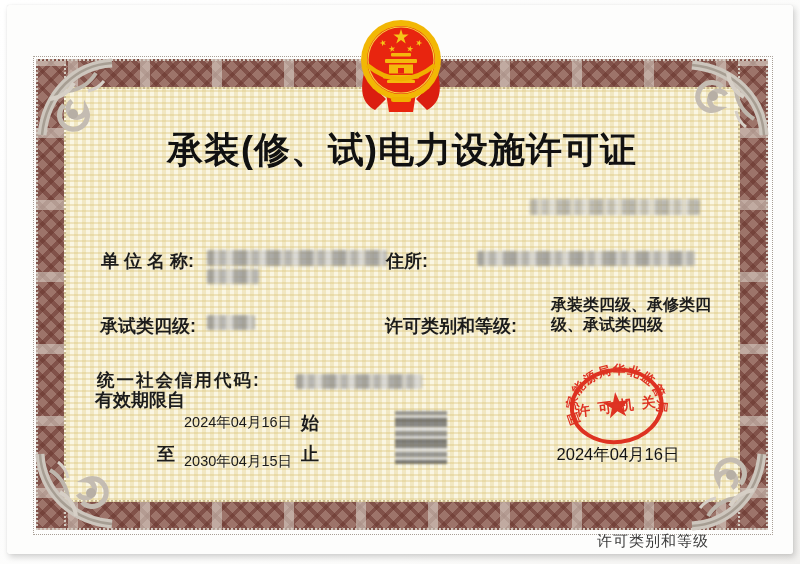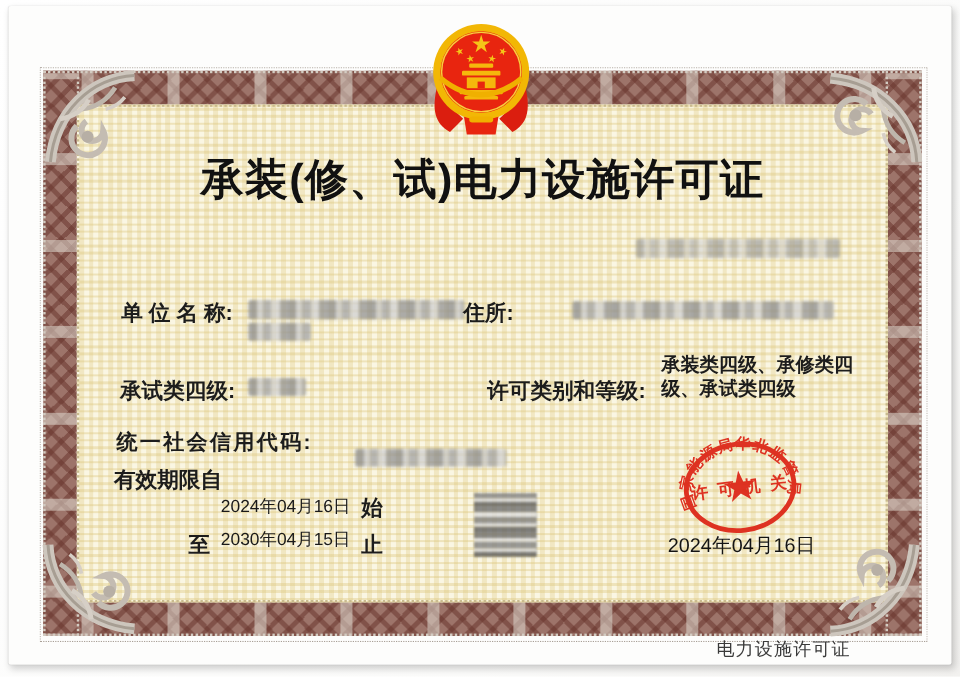--- a/index.html
+++ b/index.html
@@ -148,40 +148,40 @@
   <div class="txt label" style="left:101px;top:249px;">单 位 名 称:</div>
   <div class="redact" style="left:207px;top:250px;width:180px;height:16px;"></div>
   <div class="redact" style="left:207px;top:269px;width:52px;height:15px;"></div>
 
   <div class="txt label" style="left:386px;top:249px;">住所:</div>
   <div class="redact" style="left:477px;top:251px;width:218px;height:15px;"></div>
 
   <div class="txt label" style="left:100px;top:314px;">承试类四级:</div>
   <div class="redact" style="left:207px;top:315px;width:48px;height:15px;"></div>
 
-  <div class="txt label" style="left:406px;top:314px;">许可类别和等级:</div>
+  <div class="txt label" style="left:385px;top:314px;">许可类别和等级:</div>
   <div class="value-wrap" style="left:551px;top:295px;width:190px;font-size:16px;line-height:19.5px;font-weight:bold;">承装类四级、承修类四级、承试类四级</div>
 
-  <div class="txt label" style="left:97px;top:356px;letter-spacing:2px;font-size:17.5px;">统一社会信用代码:</div>
+  <div class="txt label" style="left:97px;top:368px;letter-spacing:2px;font-size:17.5px;">统一社会信用代码:</div>
   <div class="redact" style="left:296px;top:374px;width:126px;height:15px;"></div>
 
   <div class="txt label" style="left:95px;top:388px;">有效期限自</div>
   <div class="txt date-txt" style="left:184px;top:413px;">2024年04月16日</div>
   <div class="txt label" style="left:301px;top:411px;">始</div>
   <div class="txt label" style="left:157px;top:442px;">至</div>
-  <div class="txt date-txt" style="left:184px;top:440px;">2030年04月15日</div>
+  <div class="txt date-txt" style="left:184px;top:452px;">2030年04月15日</div>
   <div class="txt label" style="left:301px;top:442px;">止</div>
 
   <div class="qr"></div>
 
   <svg class="seal" viewBox="0 0 126 104">
     <ellipse cx="63" cy="50" rx="45" ry="36" fill="none" stroke="#dd2718" stroke-width="4"></ellipse>
     <use href="#star" transform="translate(63,50) scale(14)" fill="#dd2718"></use>
     <path id="sealArc" d="M25,62 A41,32 0 1 1 101,62" fill="none"></path>
     <text font-size="12.5" fill="#dd2718" font-weight="bold" letter-spacing="1.5">
       <textPath href="#sealArc" startOffset="50%" text-anchor="middle">国家能源局华北监管局</textPath>
     </text>
     <text x="63" y="55" text-anchor="middle" font-size="14" font-weight="bold" fill="#dd2718" letter-spacing="2">许 可 机 关</text>
   </svg>
   <div class="seal-date">2024年04月16日</div>
 
-  <div class="footer">电力设施许可证</div>
+  <div class="footer">许可类别和等级</div>
 </div>
 
 </body></html>

